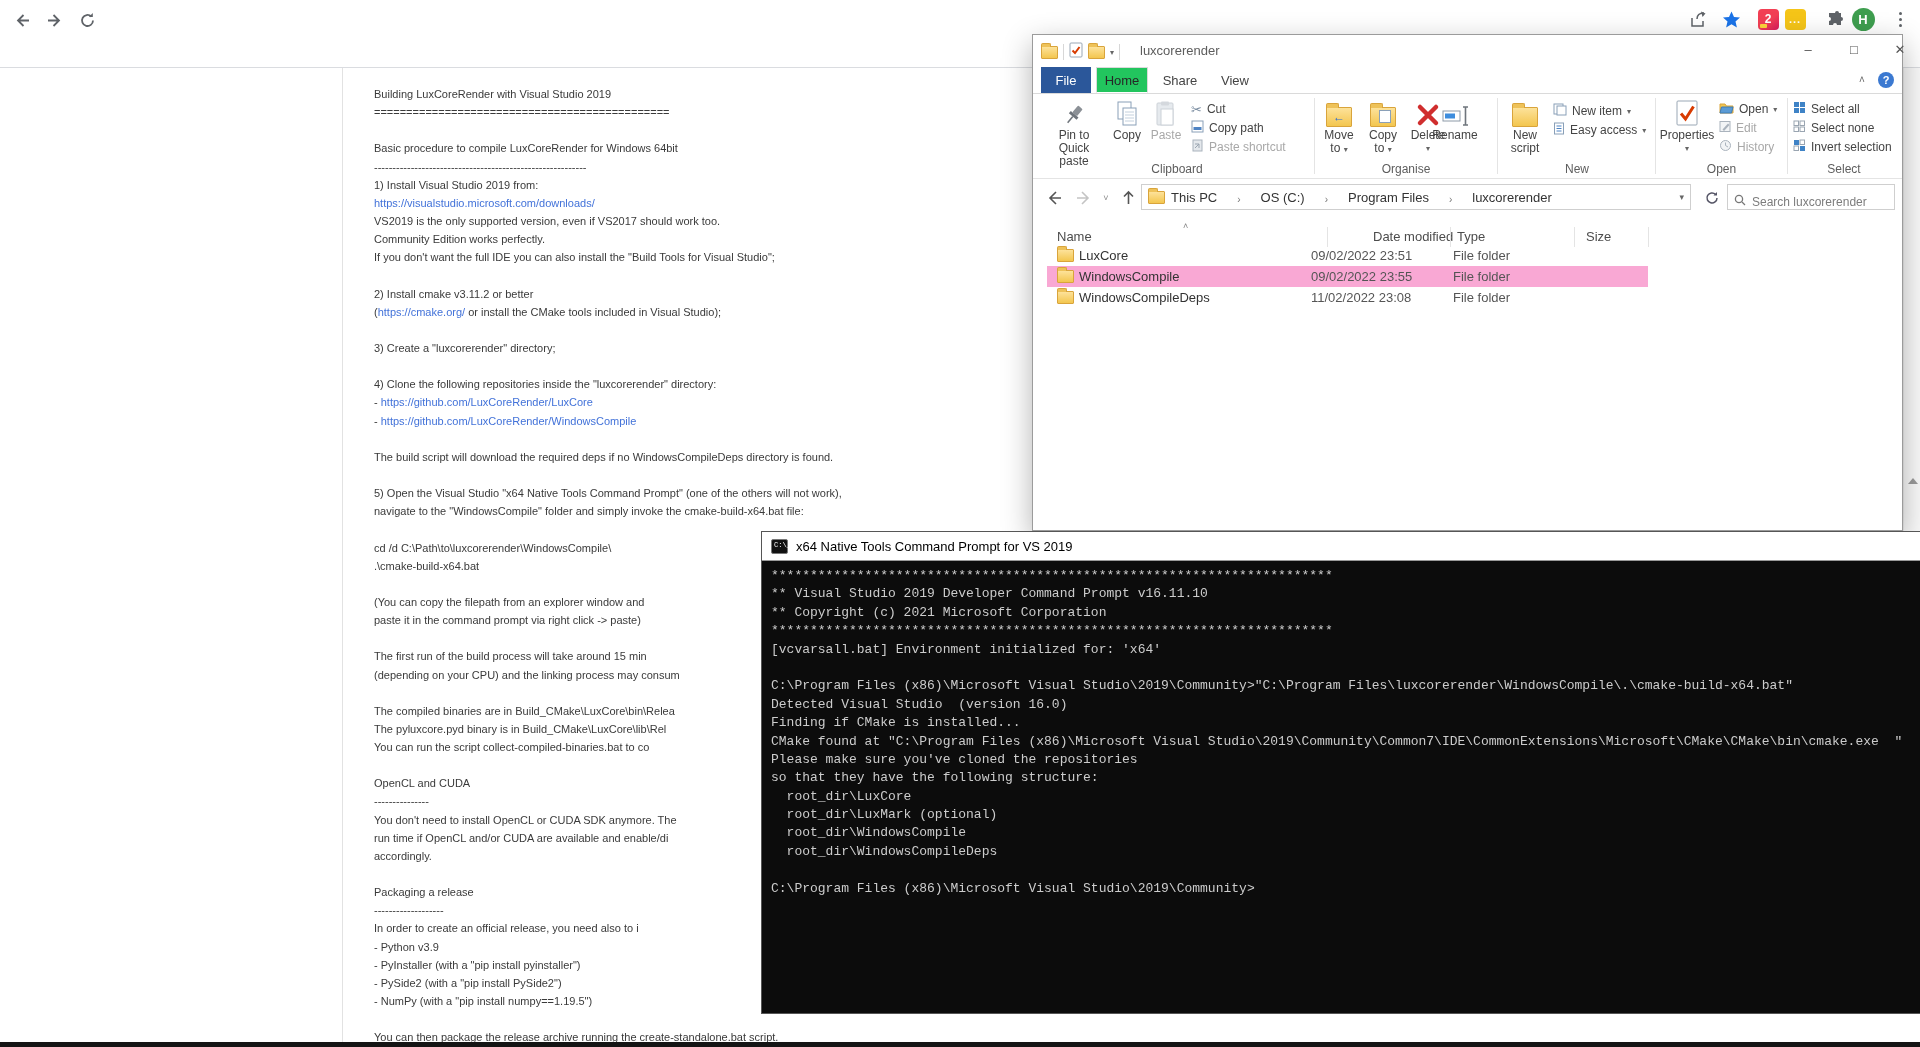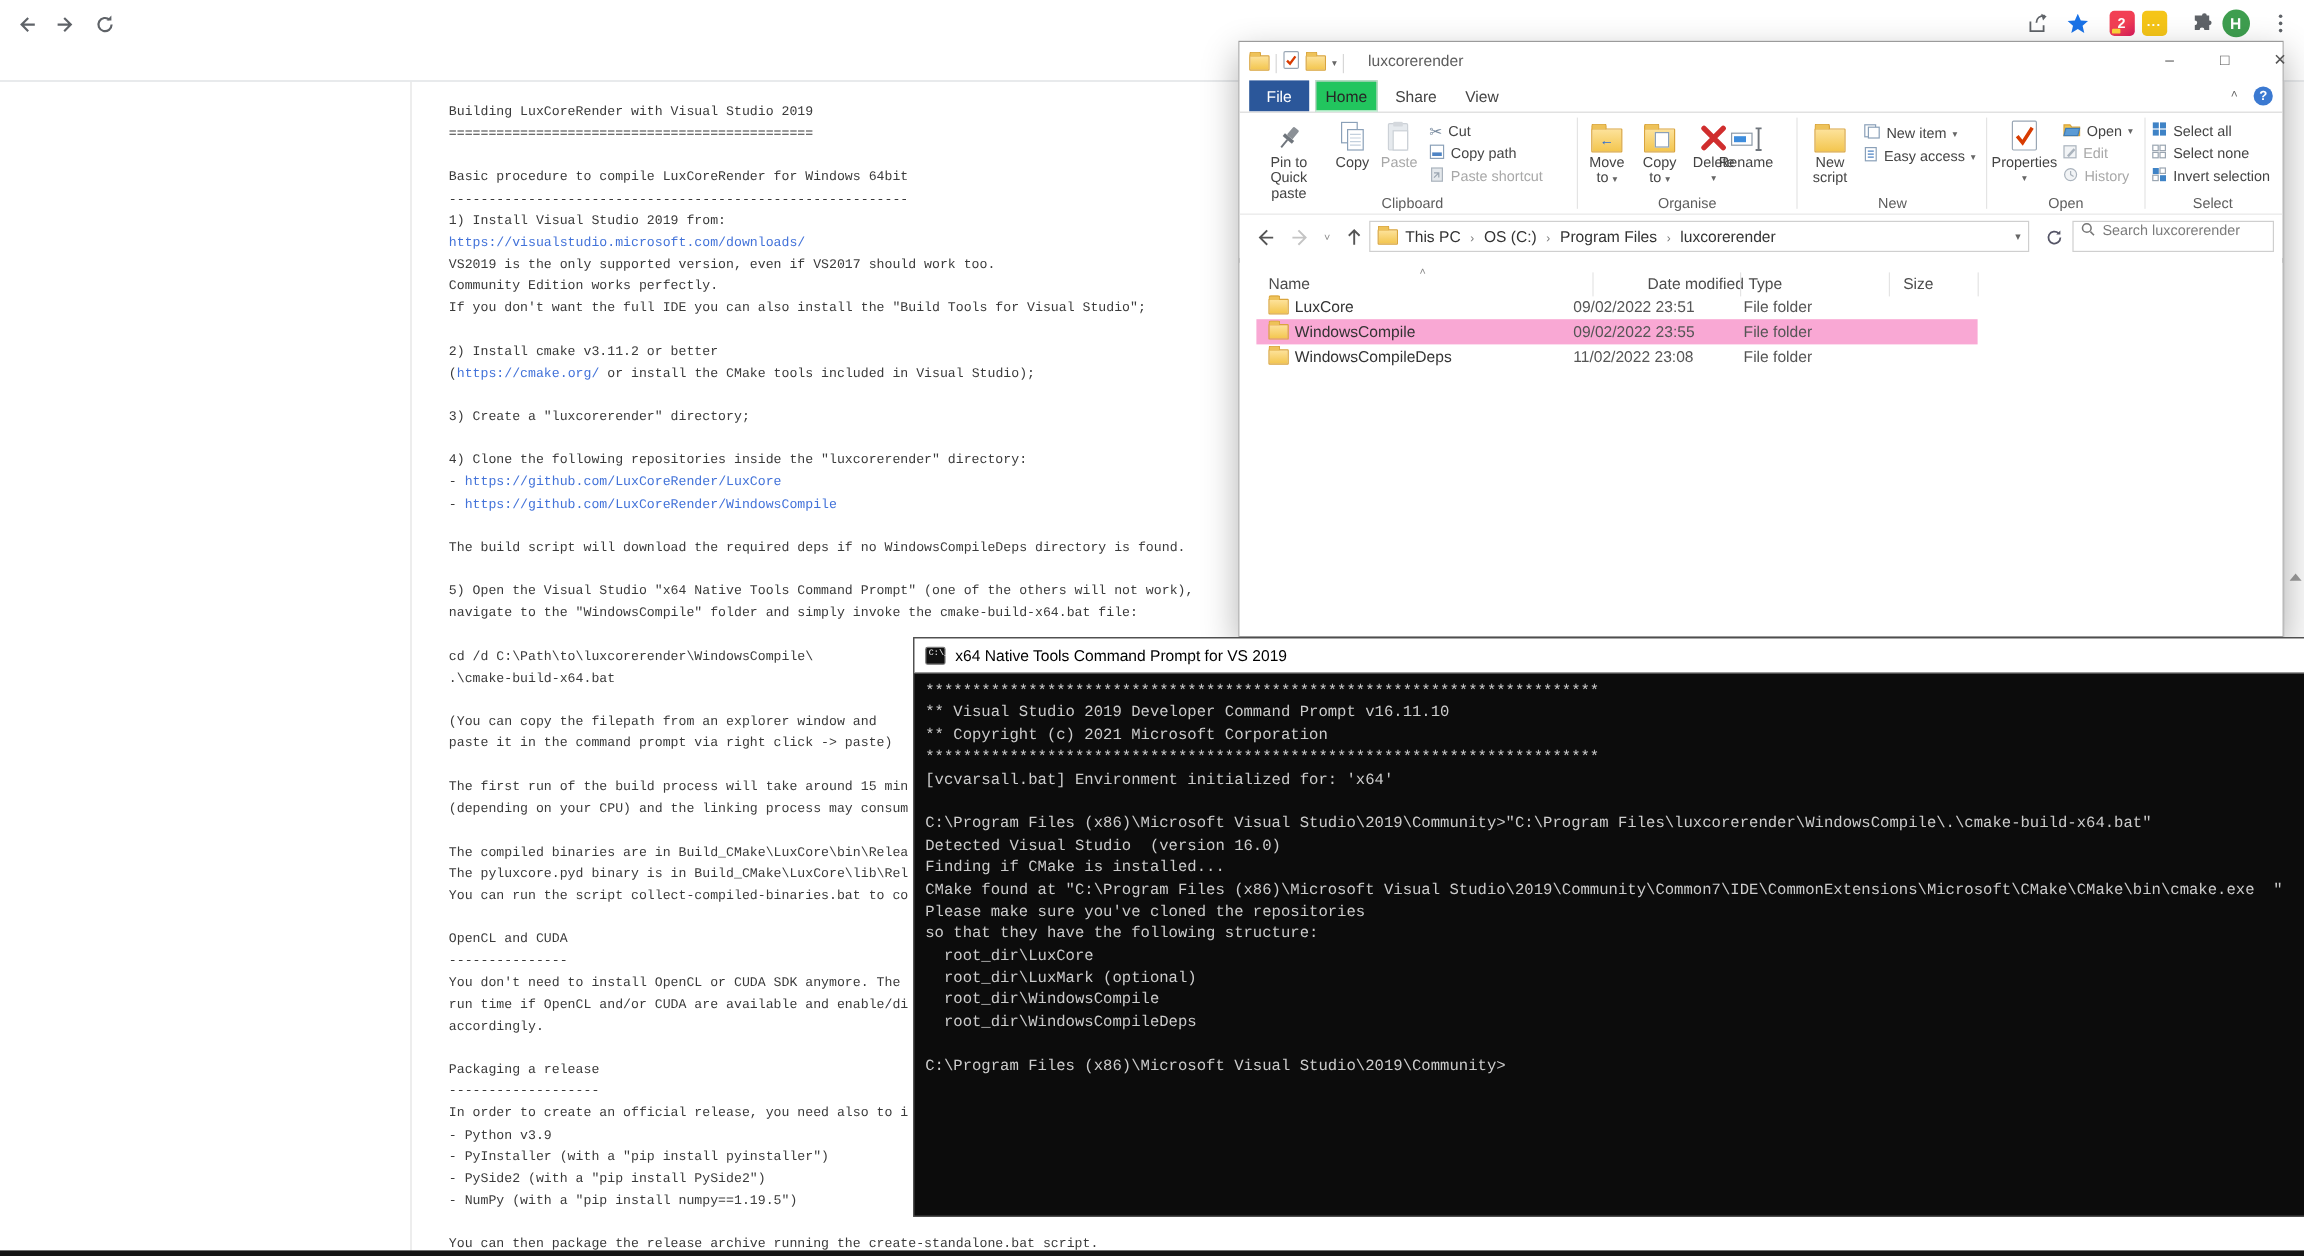--- a/index.html
+++ b/index.html
@@ -1,18 +1,18 @@
 <!DOCTYPE html>
 <html><head>
 <meta charset="utf-8">
 <style>
   *{margin:0;padding:0;box-sizing:border-box}
   html,body{width:1920px;height:1047px;overflow:hidden}
   body{position:relative;background:#fff;font-family:"Liberation Sans",sans-serif;color:#333}
-  .mono{font-family:Liberation Mono, monospace}
+  .mono{font-family:Liberation Sans, sans-serif}
 
   
   #chrome{position:absolute;left:0;top:0;width:1920px;height:68px;background:#fff;border-bottom:1px solid #dadce0;z-index:2}
   .nav-ico{position:absolute;top:7px;width:26px;height:26px;display:flex;align-items:center;justify-content:center;border-radius:50%}
   #omnibox{position:absolute;left:104px;top:4px;width:1576px;height:31px;border:1px solid #dfe1e5;border-radius:16px;background:#fff;display:flex;align-items:center;padding-left:14px;gap:10px}
   #omnibox .url{font-size:14px;color:#202124}
   .chrome-right{position:absolute;top:7px;width:24px;height:24px;display:flex;align-items:center;justify-content:center}
   .ext-2{width:21px;height:21px;border-radius:4px;background:linear-gradient(140deg,#f23f54 55%,#d91a5d);color:#fff;font-weight:bold;font-size:12px;display:flex;align-items:center;justify-content:center;position:relative;overflow:hidden}
   .ext-2::after{content:"";position:absolute;left:2px;bottom:2px;width:7px;height:4px;background:#ffd43b;border-radius:1px}
   .ext-dots{width:21px;height:21px;border-radius:4px;background:#f5c518;color:#fff;font-weight:bold;font-size:11px;letter-spacing:1px;display:flex;align-items:center;justify-content:center}
@@ -54,25 +54,25 @@
   .caret{font-size:8px;color:#666}
   .fico{width:17px;height:13px;position:relative;background:linear-gradient(#fde29a,#f3c64f);border:1px solid #d9a43b;border-radius:1px}
   .fico::before{content:"";position:absolute;top:-4px;left:-1px;width:8px;height:3px;background:#eec259;border:1px solid #d9a43b;border-bottom:none;border-radius:2px 2px 0 0}
   .fico.lg{width:26px;height:20px}
   .fico.lg::before{width:11px;height:4px;top:-5px}
   .ovl{position:absolute;font-weight:bold}
 
   .x-addr{position:relative;height:36px;background:#fff;display:block}
   .nav2{position:absolute;top:8px;width:22px;height:22px;display:flex;align-items:center;justify-content:center;font-size:14px;color:#555}
   .addr-box{position:absolute;left:108px;top:5px;width:550px;height:26px;border:1px solid #cfcfcf;background:#fff;display:flex;align-items:center;padding-left:6px;font-size:13px;color:#333}
-  .crumb{display:flex;align-items:flex-end;gap:2px}
+  .crumb{display:flex;align-items:flex-end;gap:14px}
   .crumb .c-sep{font-size:10px;color:#777;padding:0 6px}
   .addr-caret{position:absolute;right:6px;font-size:9px;color:#666}
   .refresh{position:absolute;left:668px;top:8px;width:22px;height:22px;display:flex;align-items:center;justify-content:center}
-  .search-box{position:absolute;left:694px;top:5px;width:168px;height:26px;border:1px solid #cfcfcf;background:#fff;display:flex;align-items:flex-start;gap:6px;padding-left:6px;font-size:12px;color:#7c7c7c}
+  .search-box{position:absolute;left:694px;top:5px;width:168px;height:26px;border:1px solid #cfcfcf;background:#fff;display:flex;align-items:flex-end;gap:6px;padding-left:6px;font-size:12px;color:#7c7c7c}
 
   .x-files{position:absolute;left:0;top:184px;right:0;bottom:0;background:#fff}
   .fhdr{position:absolute;top:6px;left:0;right:0;height:24px;font-size:13px;color:#4c4c4c}
   .fhdr .h{position:absolute;top:4px}
   .fhdr .hsep{position:absolute;top:2px;width:1px;height:20px;background:#e4e4e4}
   .sort-ind{position:absolute;top:-4px;left:150px;font-size:9px;color:#888}
   .frow{position:absolute;left:14px;width:601px;height:21px;font-size:13px;color:#333}
   .frow.selected{background:#f9a8d4}
   .frow .cell{position:absolute;top:3px;white-space:nowrap}
   .frow .fico{position:absolute;left:10px;top:4px}

